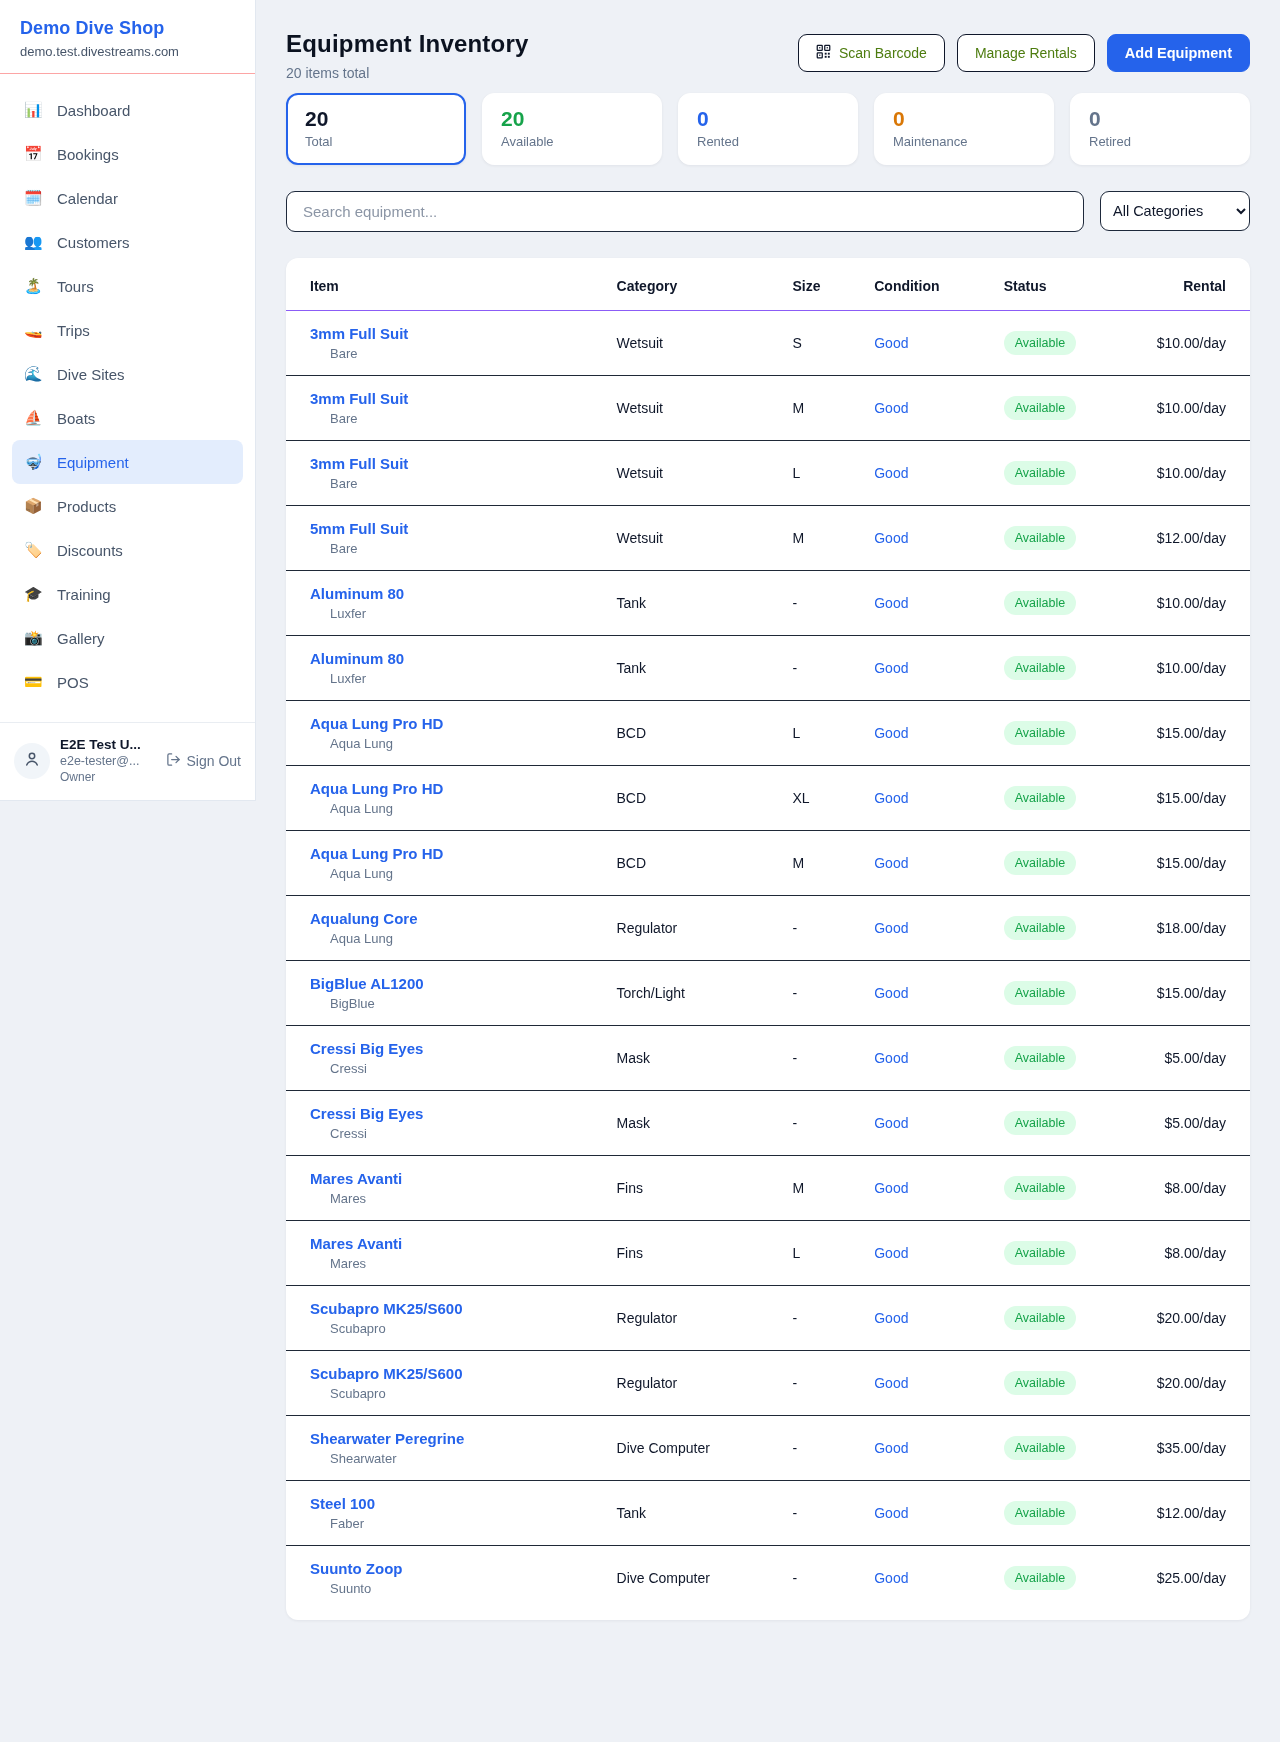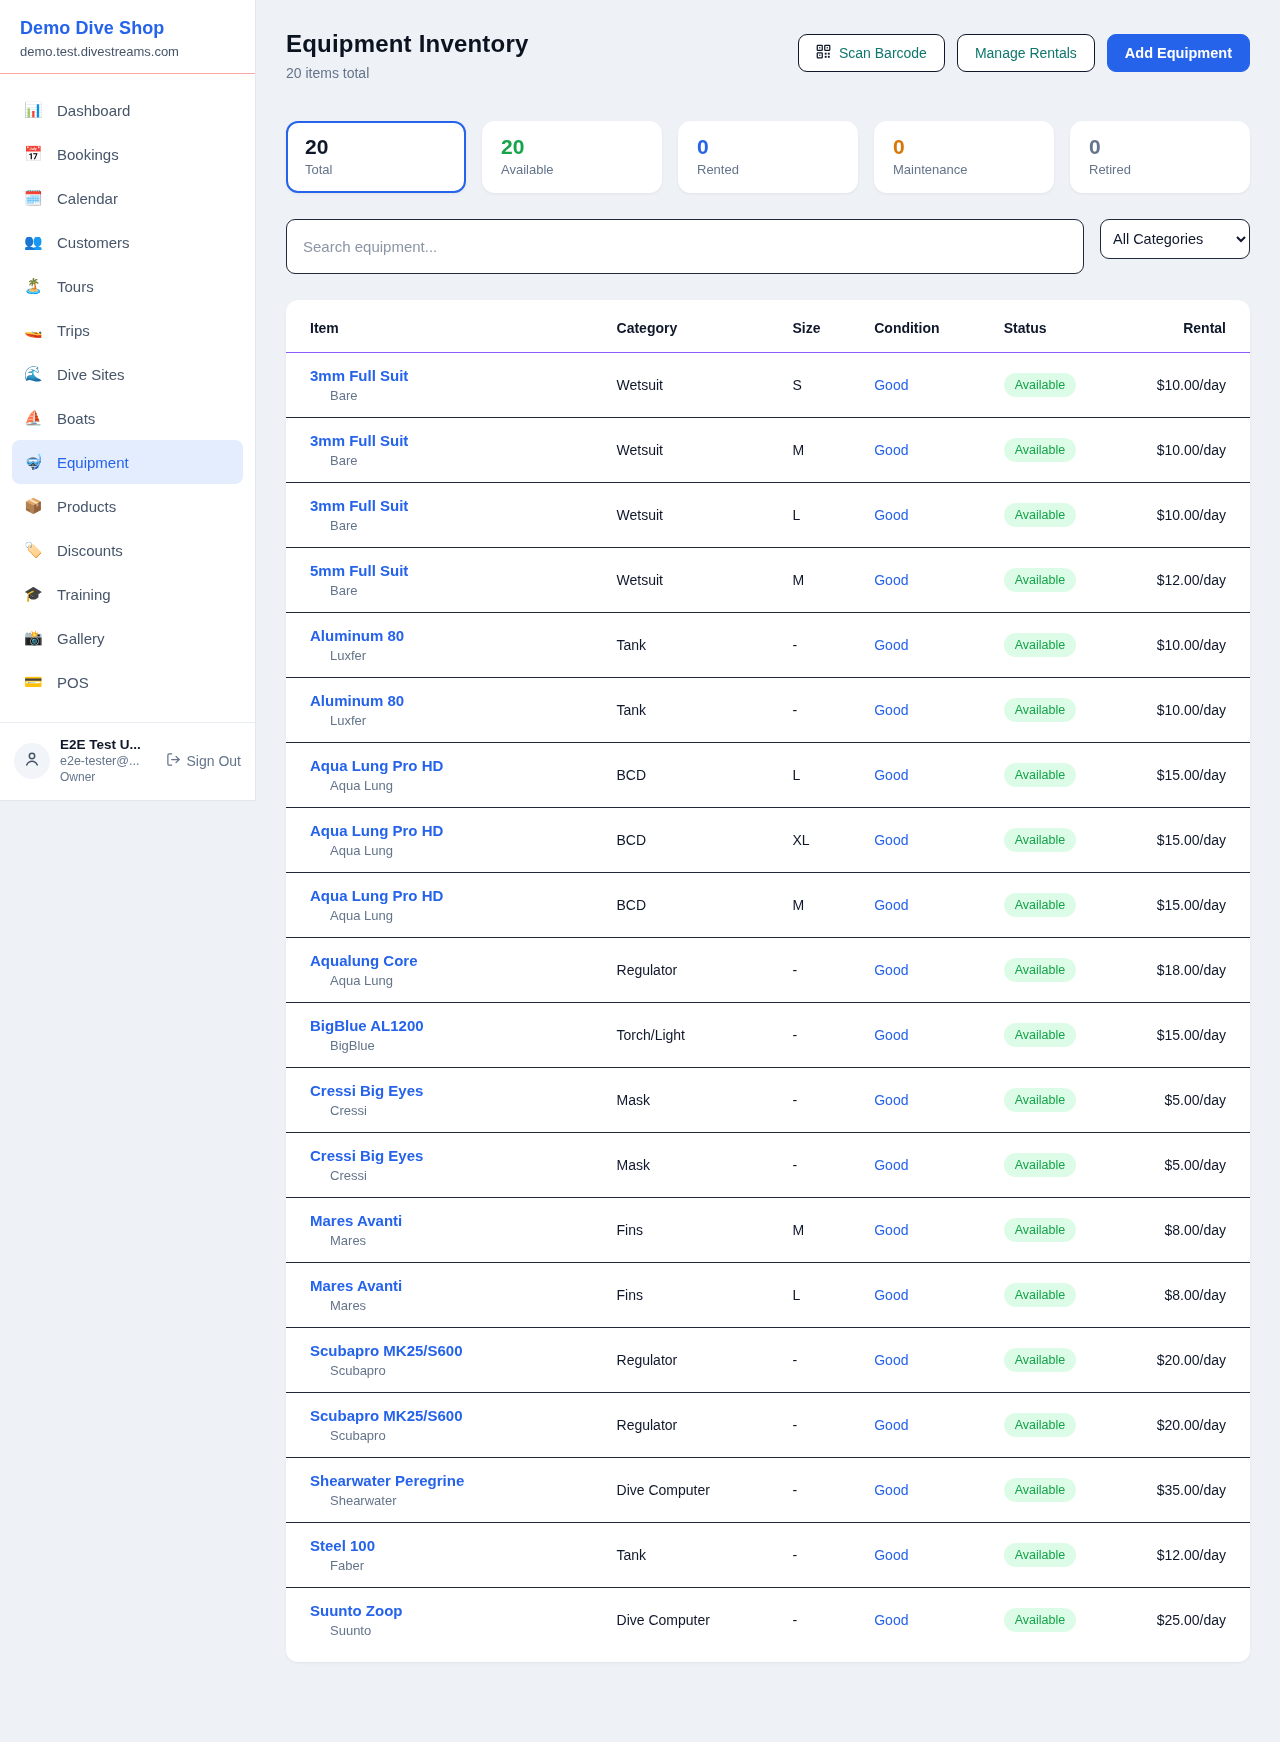--- a/index.html
+++ b/index.html
@@ -46,36 +46,36 @@
              background:none; border:none; cursor:pointer; font-family:inherit; white-space:nowrap; }
   
   .main { margin-left:256px; padding:30px 30px 16px 30px; }
   .page-header { display:flex; align-items:flex-start; justify-content:space-between; }
   .page-title { font-size:24px; font-weight:800; color:#0b1220; letter-spacing:.2px; }
   .page-subtitle { font-size:14px; color:#64748b; margin-top:7px; }
   .header-actions { display:flex; gap:12px; margin-top:4px; }
   .btn {
     height:38px; display:inline-flex; align-items:center; gap:8px;
     padding:0 17px; border-radius:9px; font-size:14px; cursor:pointer;
-    font-family:inherit; background:#fff; color:#0f766e; border:1px solid #0f172a;
+    font-family:inherit; background:#fff; color:#4d7c0f; border:1px solid #0f172a;
   }
   .btn-primary { background:#2563eb; border-color:#2563eb; color:#fff; font-weight:600; font-size:14.5px; }
   
-  .stats { display:flex; gap:16px; margin-top:40px; }
+  .stats { display:flex; gap:16px; margin-top:12px; }
   .stat-card {
     flex:1 1 0; background:#fff; border-radius:12px; padding:13px 18px 15px 18px;
     border:1px solid #fff; box-shadow:0 1px 3px rgba(15,23,42,.06);
   }
   .stat-card.selected { border:2px solid #2563eb; padding:12px 17px 14px 17px; }
   .stat-value { font-size:21px; font-weight:700; }
   .stat-label { font-size:13px; color:#64748b; margin-top:3px; }
   
   .filters { display:flex; gap:16px; margin-top:26px; }
   .search-input {
-    flex:1 1 auto; height:55px; border:1px solid #1e293b; border-radius:9px;
+    flex:1 1 auto; height:41px; border:1px solid #1e293b; border-radius:9px;
     padding:0 16px; font-size:15px; font-family:inherit; color:#0f172a; background:#fff;
   }
   .search-input::placeholder { color:#8b95a5; }
   .category-select {
     width:150px; height:40px; border:1px solid #1e293b; border-radius:9px;
     background:#fff; font-size:14.5px; font-family:inherit; color:#0f172a; padding:0 8px;
   }
   
   .table-card {
     background:#fff; border-radius:12px; margin-top:26px; overflow:hidden;

